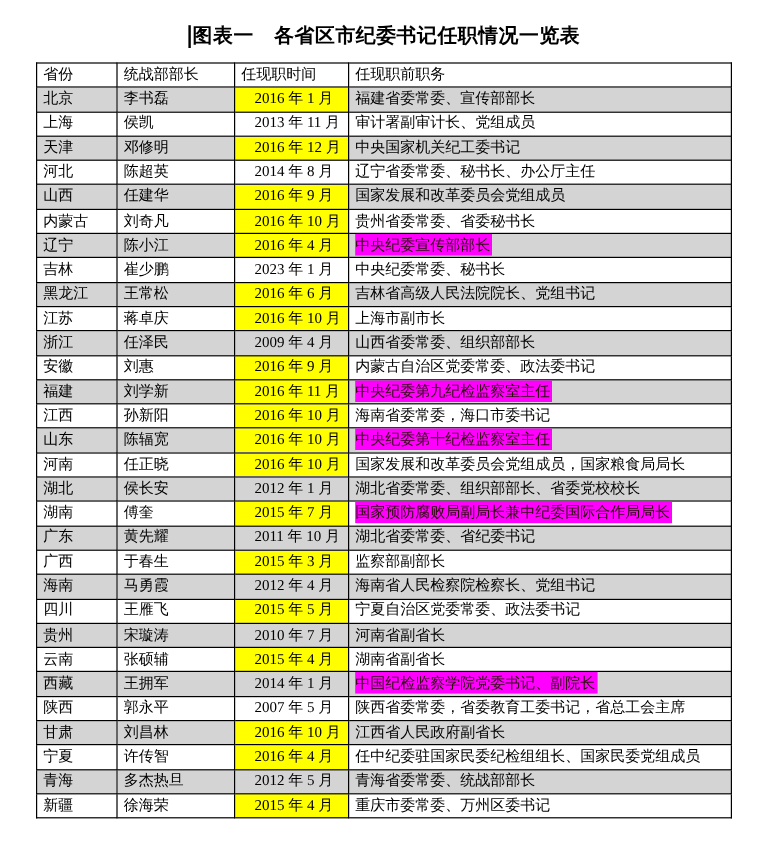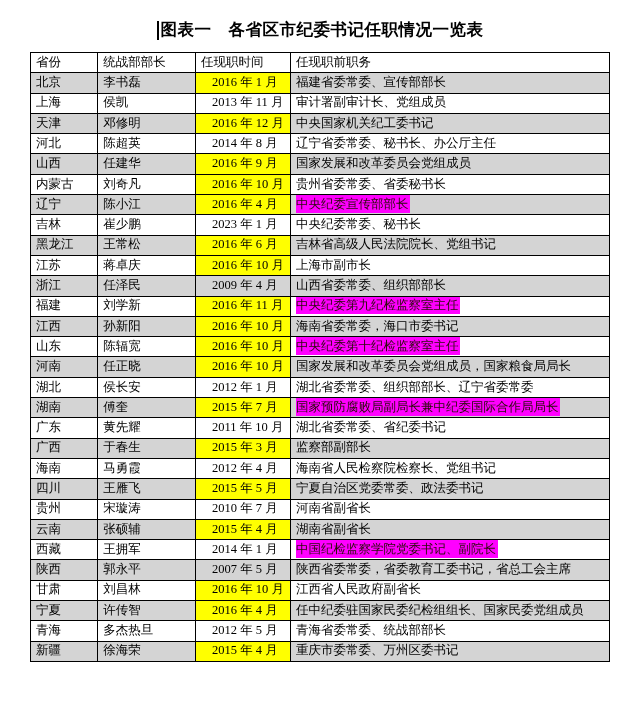--- a/index.html
+++ b/index.html
@@ -158,20 +158,26 @@
           <td class="date-cell hl-yellow">2016 年 10 月</td>
           <td class="prev-cell"><span>上海市副市长</span></td>
         </tr>
         <tr>
           <td>浙江</td>
           <td>任泽民</td>
           <td class="date-cell">2009 年 4 月</td>
           <td class="prev-cell"><span>山西省委常委、组织部部长</span></td>
         </tr>
         <tr>
+          <td>安徽</td>
+          <td>刘惠</td>
+          <td class="date-cell hl-yellow">2016 年 9 月</td>
+          <td class="prev-cell"><span>内蒙古自治区党委常委、政法委书记</span></td>
+        </tr>
+        <tr>
           <td>福建</td>
           <td>刘学新</td>
           <td class="date-cell hl-yellow">2016 年 11 月</td>
           <td class="prev-cell"><span class="hl-magenta">中央纪委第九纪检监察室主任</span></td>
         </tr>
         <tr>
           <td>江西</td>
           <td>孙新阳</td>
           <td class="date-cell hl-yellow">2016 年 10 月</td>
           <td class="prev-cell"><span>海南省委常委，海口市委书记</span></td>
@@ -185,21 +191,21 @@
         <tr>
           <td>河南</td>
           <td>任正晓</td>
           <td class="date-cell hl-yellow">2016 年 10 月</td>
           <td class="prev-cell"><span>国家发展和改革委员会党组成员，国家粮食局局长</span></td>
         </tr>
         <tr>
           <td>湖北</td>
           <td>侯长安</td>
           <td class="date-cell">2012 年 1 月</td>
-          <td class="prev-cell"><span>湖北省委常委、组织部部长、辽宁省委常委</span></td>
+          <td class="prev-cell"><span>湖北省委常委、组织部部长、省委党校校长</span></td>
         </tr>
         <tr>
           <td>湖南</td>
           <td>傅奎</td>
           <td class="date-cell hl-yellow">2015 年 7 月</td>
           <td class="prev-cell"><span class="hl-magenta">国家预防腐败局副局长兼中纪委国际合作局局长</span></td>
         </tr>
         <tr>
           <td>广东</td>
           <td>黄先耀</td>

